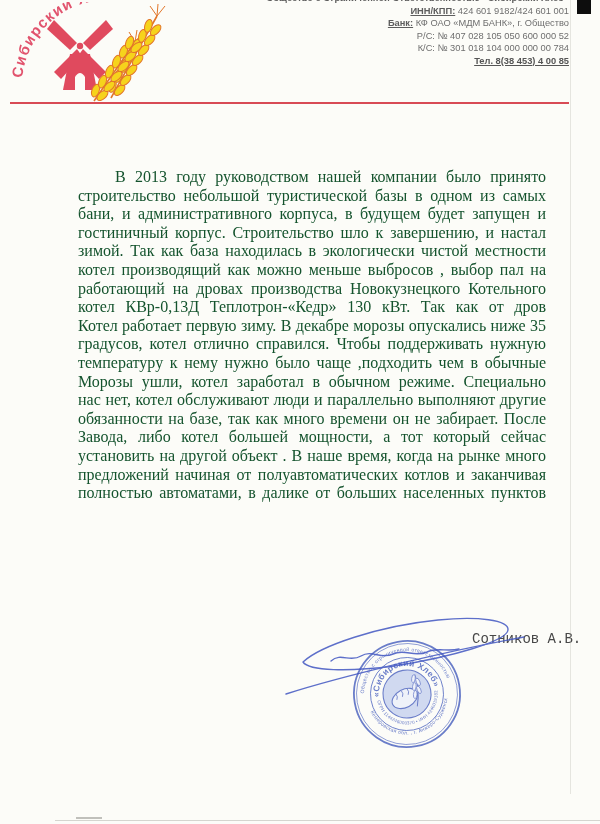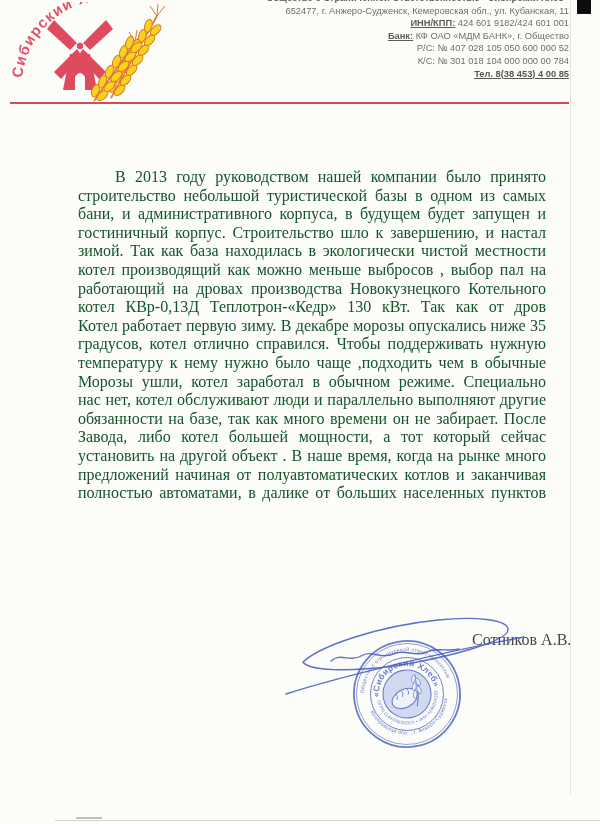--- a/index.html
+++ b/index.html
@@ -25,22 +25,22 @@
     position:absolute;left:78px;top:168px;width:468px;
     font-family:"Liberation Serif","DejaVu Serif",serif;
     font-size:16px;line-height:18.6px;color:#14532d;
   }
   .bline{text-align:justify;text-align-last:justify;height:18.6px;overflow:hidden;}
   .bline:first-child{text-indent:37px;}
   .bline:last-child{text-align-last:left;}
   
   .sig-name{
     position:absolute;left:472px;top:631px;
-    font-family:Liberation Serif, serif;
-    font-size:16px;color:#474747;
+    font-family:Liberation Mono, monospace;
+    font-size:14px;color:#474747;
   }
   .stamp{position:absolute;left:349px;top:636px;width:116px;height:116px;opacity:.9;}
   .stamp text{font-family:"Liberation Sans",sans-serif;fill:#5b70c4;}
   .sig-ink{position:absolute;left:278px;top:606px;width:300px;height:100px;}
   
   .edge-v{position:absolute;left:570px;top:0;width:1px;height:794px;background:rgba(175,175,165,.30);}
   .edge-b{position:absolute;left:55px;top:820px;width:545px;height:1px;background:rgba(140,140,132,.35);}
   .smudge{position:absolute;left:76px;top:817px;width:26px;height:1.5px;background:rgba(120,120,112,.45);}
 </style>
 </head>
@@ -93,21 +93,20 @@
       <use href="#kp" transform="translate(119,52) rotate(35)"></use>
       <use href="#kp" transform="translate(125,43) rotate(35)"></use>
     </g>
   </svg>
 
   <div class="redline"></div>
   <div class="corner-mark"></div>
 
   <div class="header">
     <div class="h-bold">Общество с Ограниченной Ответственностью «Сибирский Хлеб»</div>
-    <div>652477, г. Анжеро-Судженск,  Кемеровская обл., ул. Кубанская, 11</div>
     <div><span class="h-lbl">ИНН/КПП:</span><span> 424 601 9182/424 601 001</span></div>
     <div><span class="h-lbl">Банк:</span><span> КФ  ОАО «МДМ БАНК», г. Общество</span></div>
     <div>Р/С: № 407 028 105 050 600 000 52</div>
     <div>К/С: № 301 018 104 000 000 00 784</div>
     <div class="h-phone">Тел. 8(38 453) 4 00 85</div>
   </div>
 
   <div class="body-text">
       <div class="bline">В 2013 году руководством нашей компании было принято решение на</div>
       <div class="bline">строительство небольшой туристической базы в одном из самых красивых</div>

